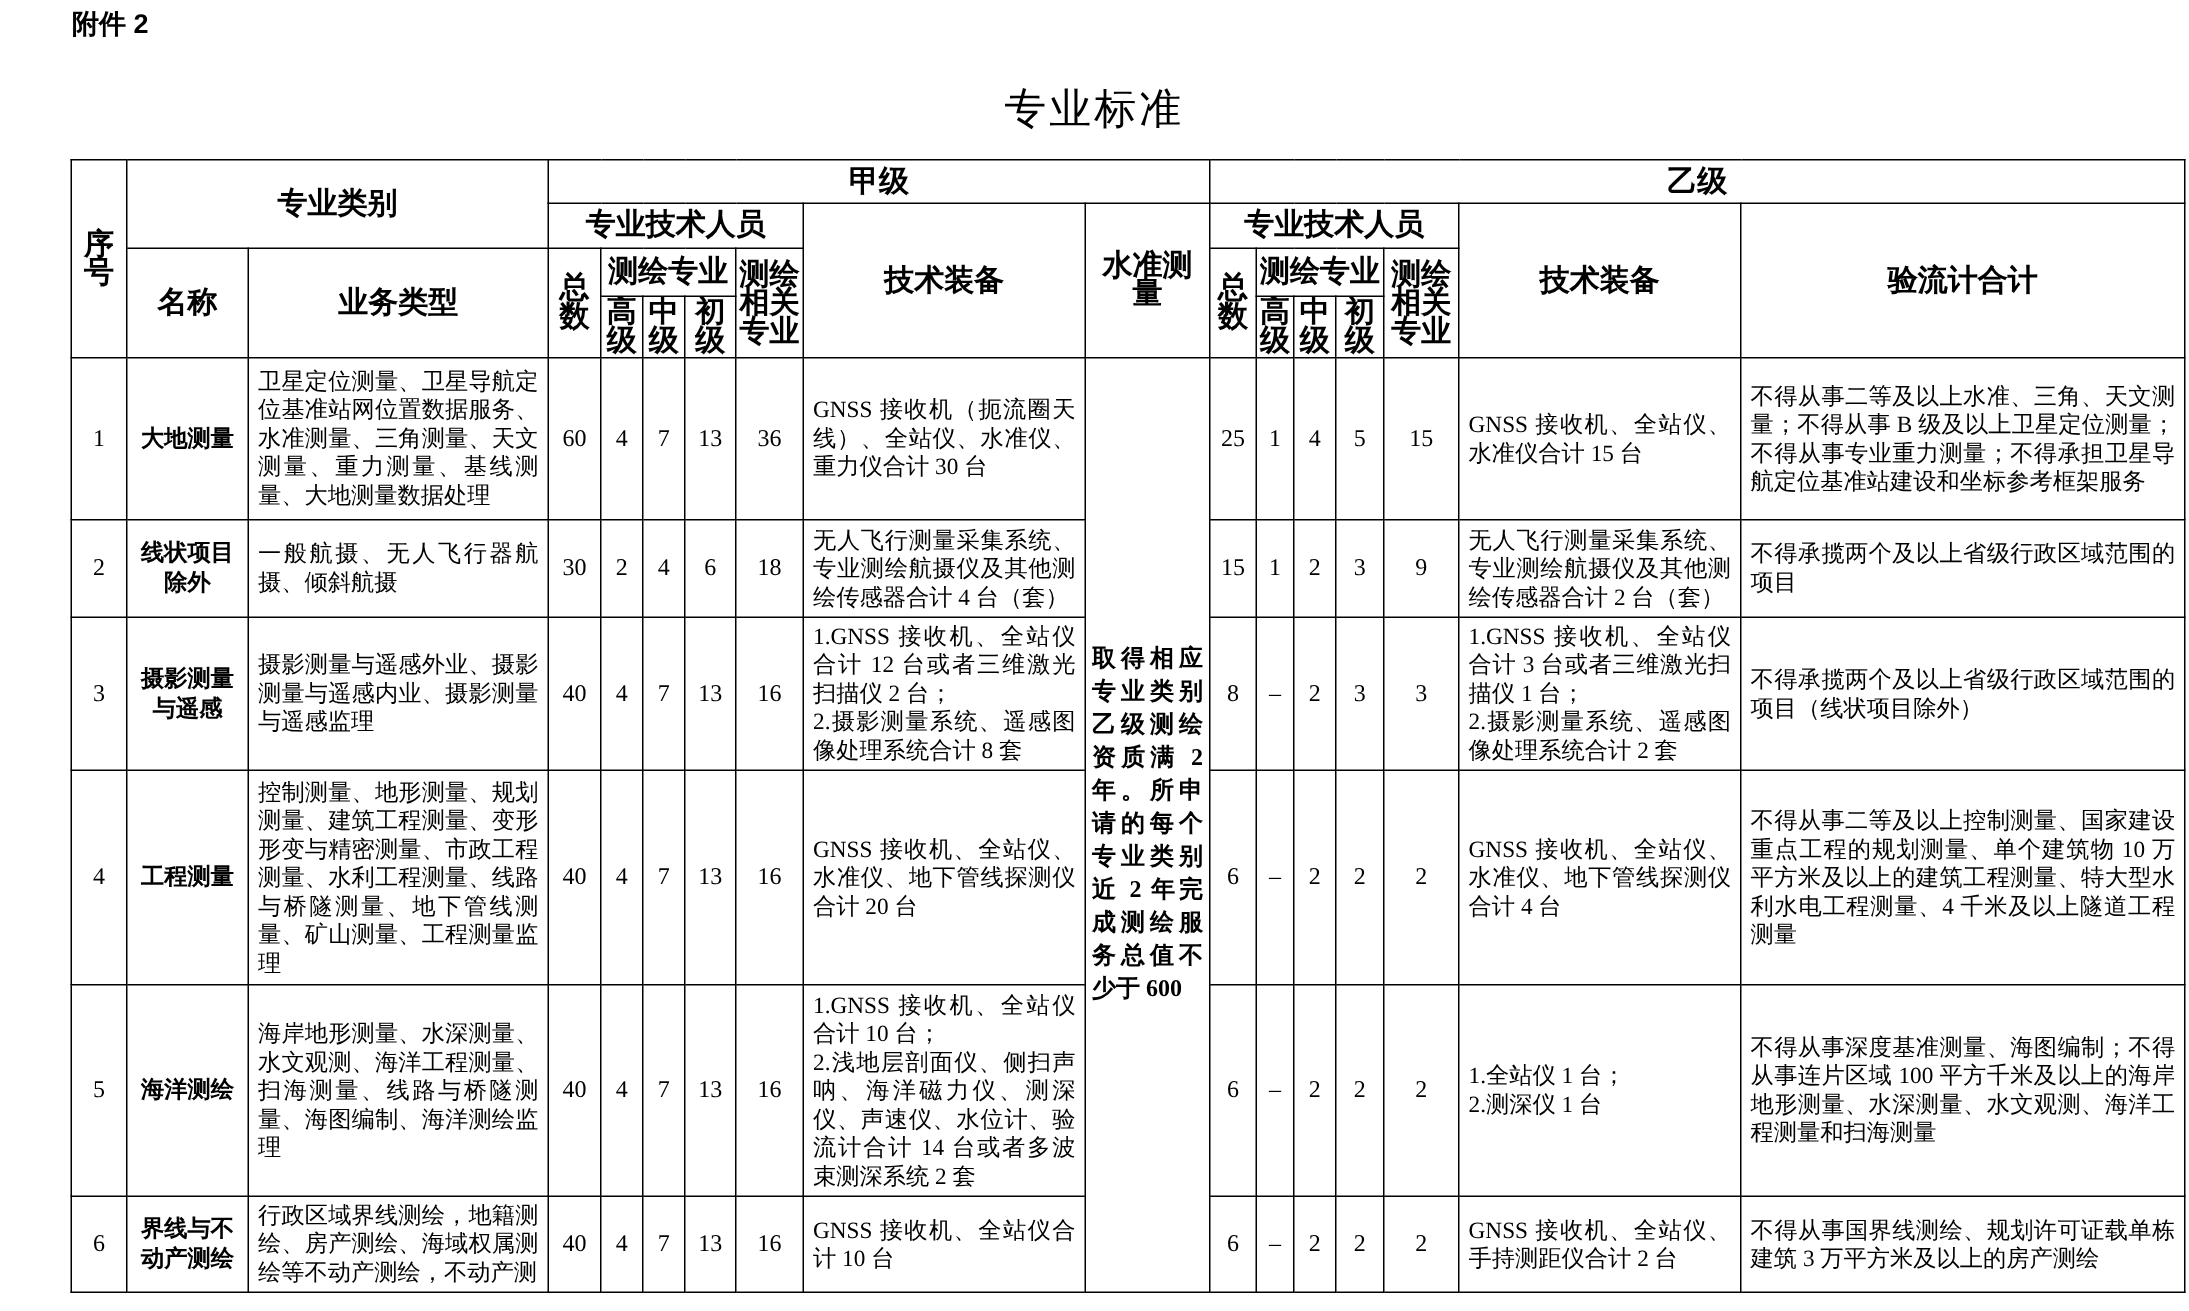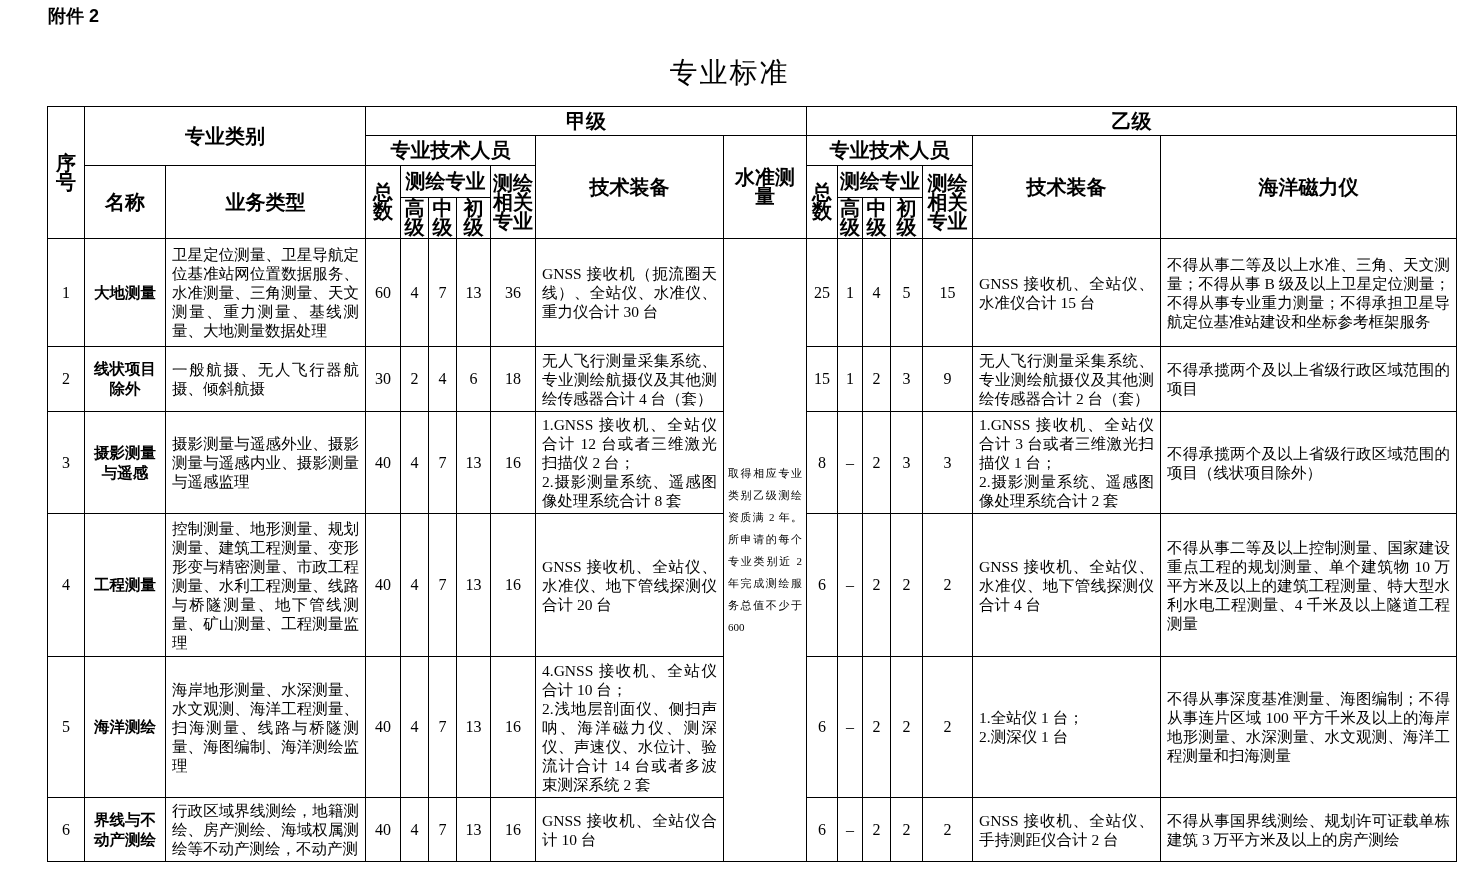--- a/index.html
+++ b/index.html
@@ -60,23 +60,24 @@
   }
   td.text {
     text-align: justify;
     font-size: 15.5px;
     line-height: 19px;
     padding: 3px 6px;
     white-space: pre-line;
   }
   td.perf {
     text-align: justify;
-    font-size: 11px;
+    font-size: 16px;
     line-height: 22px;
     padding: 4px 4px;
+    font-weight: bold;
   }
   tbody tr.r0 { height: 108px; }
   tbody tr.r1 { height: 65px; }
   tbody tr.r2 { height: 100px; }
   tbody tr.r3 { height: 143px; }
   tbody tr.r4 { height: 141px; }
   tbody tr.r5 { height: 60px; }
 </style>
 </head>
 <body>
@@ -111,21 +112,21 @@
         <th colspan="2" rowspan="2">专业类别</th>
         <th colspan="7">甲级</th>
         <th colspan="7">乙级</th>
       </tr>
       <tr class="h2">
         <th colspan="5">专业技术人员</th>
         <th rowspan="3">技术装备</th>
         <th rowspan="3">水准测量</th>
         <th colspan="5">专业技术人员</th>
         <th rowspan="3">技术装备</th>
-        <th rowspan="3">海洋磁力仪</th>
+        <th rowspan="3">验流计合计</th>
       </tr>
       <tr class="h3">
         <th rowspan="2">名称</th>
         <th rowspan="2">业务类型</th>
         <th rowspan="2">总数</th>
         <th colspan="3">测绘专业</th>
         <th rowspan="2">测绘相关专业</th>
         <th rowspan="2">总数</th>
         <th colspan="3">测绘专业</th>
         <th rowspan="2">测绘相关专业</th>
@@ -217,21 +218,21 @@
         </tr>
         <tr class="r4">
           <td class="num">5</td>
           <td class="name">海洋测绘</td>
           <td class="text">海岸地形测量、水深测量、水文观测、海洋工程测量、扫海测量、线路与桥隧测量、海图编制、海洋测绘监理</td>
           <td class="num">40</td>
           <td class="num">4</td>
           <td class="num">7</td>
           <td class="num">13</td>
           <td class="num">16</td>
-          <td class="text">4.GNSS 接收机、全站仪合计 10 台；
+          <td class="text">1.GNSS 接收机、全站仪合计 10 台；
 2.浅地层剖面仪、侧扫声呐、海洋磁力仪、测深仪、声速仪、水位计、验流计合计 14 台或者多波束测深系统 2 套</td>
           <td class="num">6</td>
           <td class="num">–</td>
           <td class="num">2</td>
           <td class="num">2</td>
           <td class="num">2</td>
           <td class="text">1.全站仪 1 台；
 2.测深仪 1 台</td>
           <td class="text">不得从事深度基准测量、海图编制；不得从事连片区域 100 平方千米及以上的海岸地形测量、水深测量、水文观测、海洋工程测量和扫海测量</td>
         </tr>

